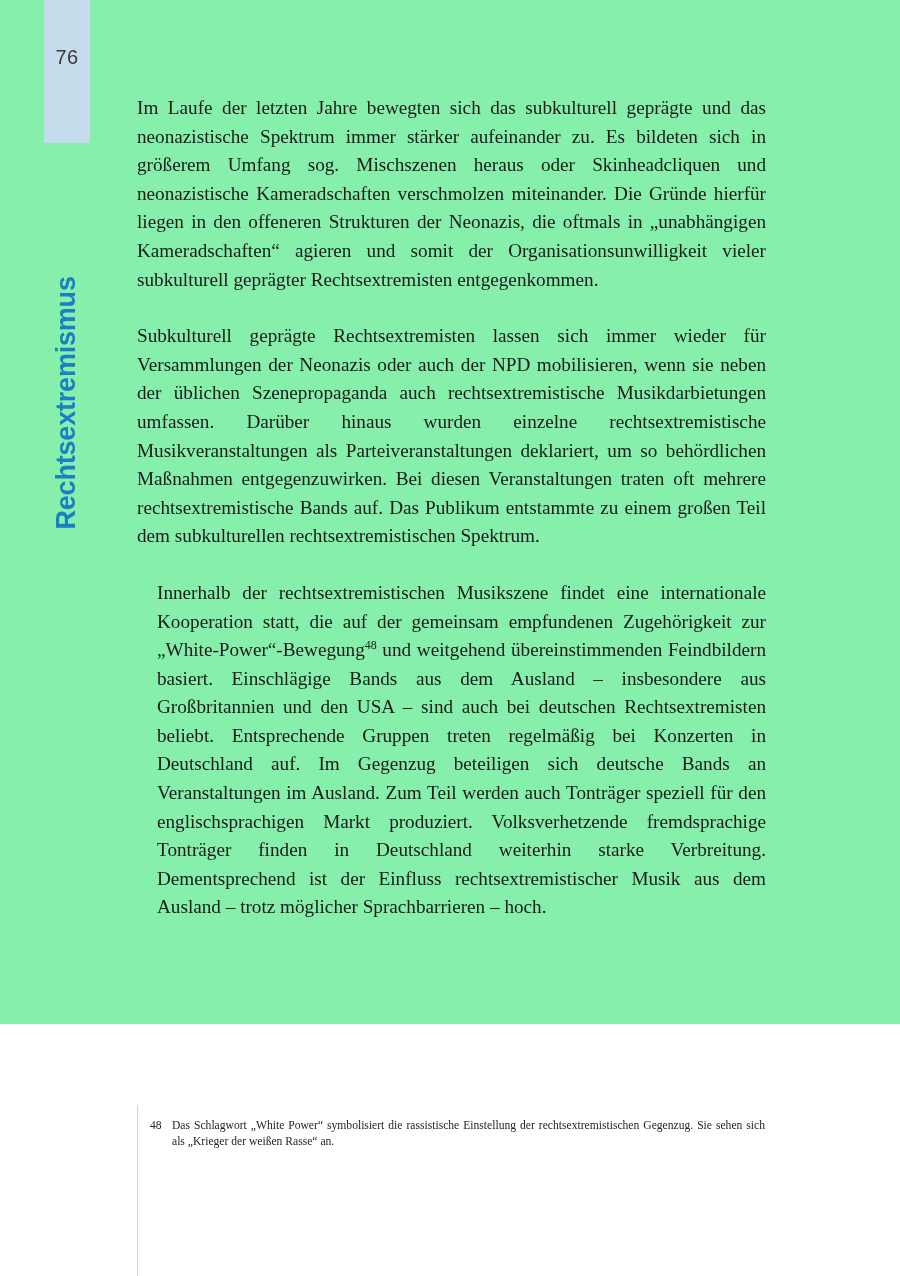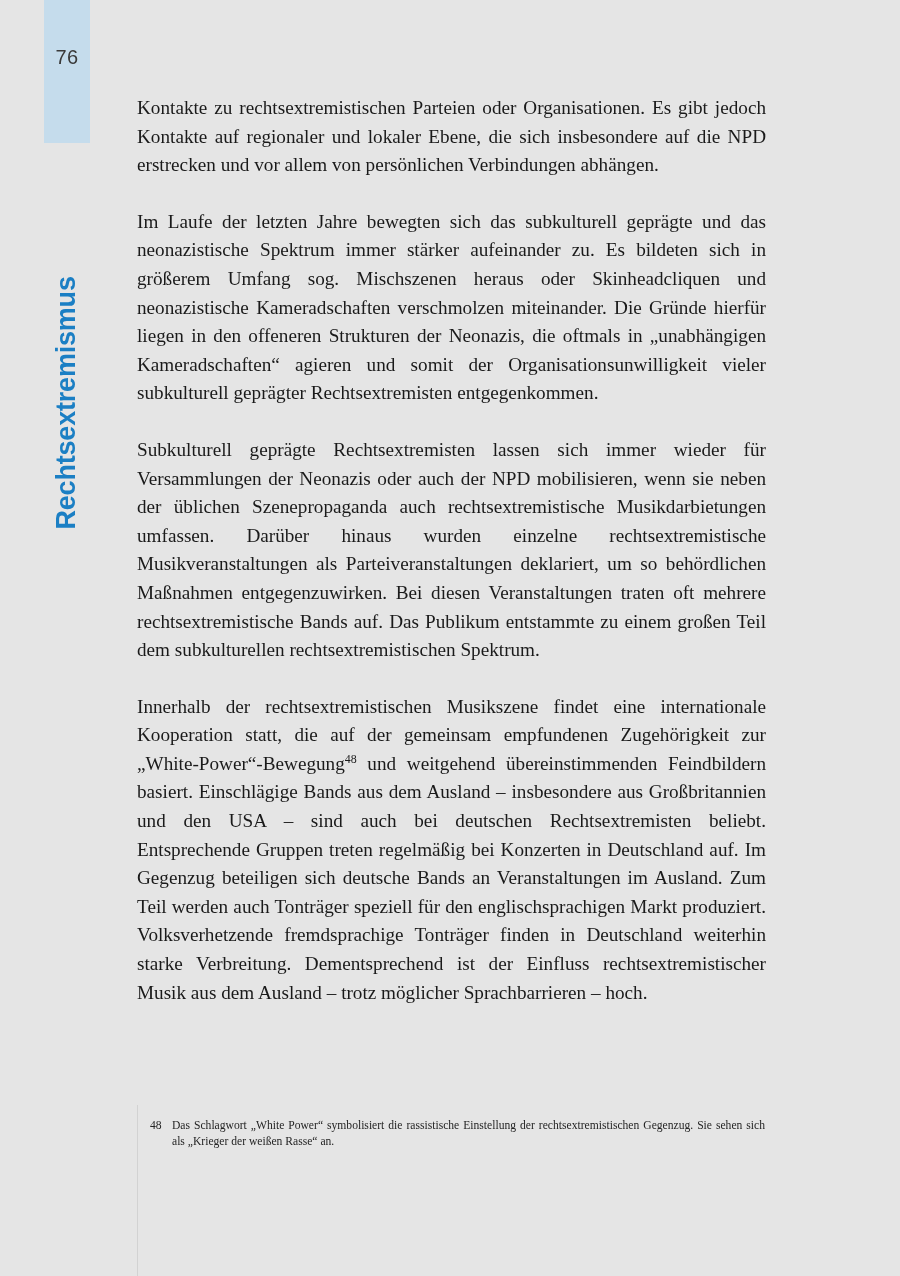--- a/index.html
+++ b/index.html
@@ -10,22 +10,22 @@
     width: 900px;
     height: 1276px;
     background: #ffffff;
     font-family: "Liberation Sans", sans-serif;
     overflow: hidden;
   }
 
   .page {
     position: relative;
     width: 900px;
-    height: 1276px;
-    background: #e5e5e5;
+    height: 1024px;
+    background: #86efac;
   }
 
   
   .margin-col {
     position: absolute;
     left: 44px;
     top: 0;
     width: 46px;
     height: 1276px;
   }
@@ -82,20 +82,21 @@
     line-height: 28.6px;
     color: #1a1a1a;
     text-align: justify;
     text-justify: inter-word;
     margin: 0 0 28px 0;
     hyphens: manual;
   }
 
   .body-par:last-of-type {
     margin-bottom: 0;
+    margin-left: 20px;
   }
 
   sup.fn-ref {
     font-size: 0.62em;
     vertical-align: super;
     line-height: 0;
   }
 
   
   .footnote-rule {
@@ -143,21 +144,20 @@
 <div class="page">
 
   <div class="margin-col">
     <div class="folio-block"></div>
     <div class="folio-number">76</div>
     <div class="chapter-title">Rechtsextremismus</div>
   </div>
 
   <div class="text-col">
 
-    <p class="body-par">Kontakte zu rechtsextremistischen Parteien oder Organisationen. Es gibt jedoch Kontakte auf regionaler und lokaler Ebene, die sich insbesondere auf die NPD erstrecken und vor allem von persön­lichen Verbindungen abhängen.</p>
 
     <p class="body-par">Im Laufe der letzten Jahre bewegten sich das subkulturell geprägte und das neonazistische Spektrum immer stärker aufeinander zu. Es bildeten sich in größerem Umfang sog. Mischszenen heraus oder Skinheadcliquen und neonazistische Kameradschaften verschmol­zen miteinander. Die Gründe hierfür liegen in den offeneren Strukturen der Neonazis, die oftmals in „unabhängigen Kamerad­schaften“ agieren und somit der Organisationsunwilligkeit vieler subkulturell geprägter Rechtsextremisten entgegenkommen.</p>
 
     <p class="body-par">Subkulturell geprägte Rechtsextremisten lassen sich immer wieder für Versammlungen der Neonazis oder auch der NPD mobilisieren, wenn sie neben der üblichen Szenepropaganda auch rechtsextre­mistische Musikdarbietungen umfassen. Darüber hinaus wurden einzelne rechtsextremistische Musikveranstaltungen als Parteiver­anstaltungen deklariert, um so behördlichen Maßnahmen entge­genzuwirken. Bei diesen Veranstaltungen traten oft mehrere rechts­extremistische Bands auf. Das Publikum entstammte zu einem großen Teil dem subkulturellen rechtsextremistischen Spektrum.</p>
 
     <p class="body-par"><span>Innerhalb der rechtsextremistischen Musikszene findet eine inter­nationale Kooperation statt, die auf der gemeinsam empfundenen Zugehörigkeit zur „White-Power“-Bewegung</span><sup class="fn-ref">48</sup><span> und weitgehend übereinstimmenden Feindbildern basiert. Einschlägige Bands aus dem Ausland – insbesondere aus Großbritannien und den USA – sind auch bei deutschen Rechtsextremisten beliebt. Entsprechende Gruppen treten regelmäßig bei Konzerten in Deutschland auf. Im Gegenzug beteiligen sich deutsche Bands an Veranstaltungen im Ausland. Zum Teil werden auch Tonträger speziell für den englisch­sprachigen Markt produziert. Volksverhetzende fremdsprachige Tonträger finden in Deutschland weiterhin starke Verbreitung. Dementsprechend ist der Einfluss rechtsextremistischer Musik aus dem Ausland – trotz möglicher Sprachbarrieren – hoch.</span></p>
 
   </div>
 
   <div class="footnote-rule"></div>

